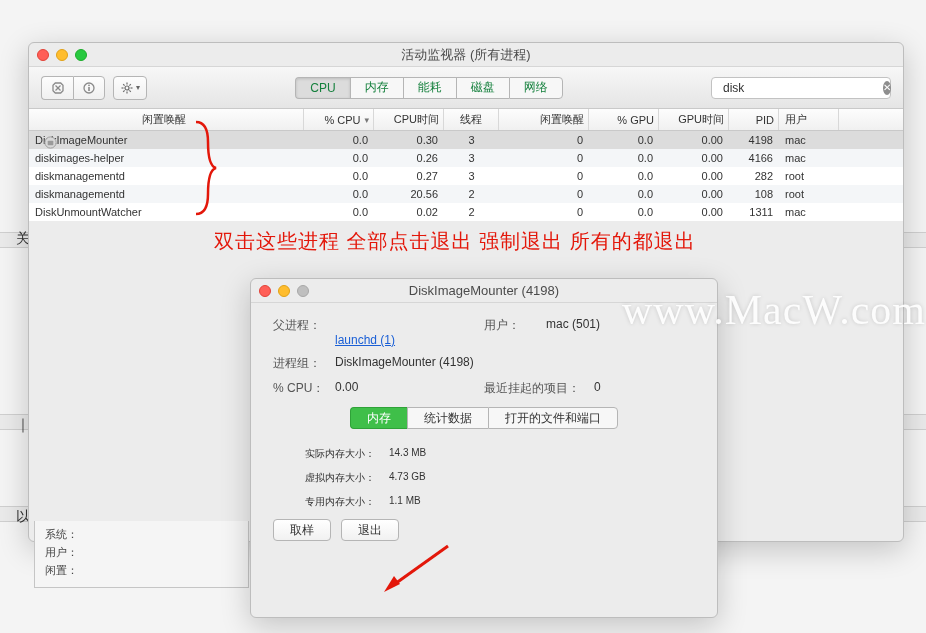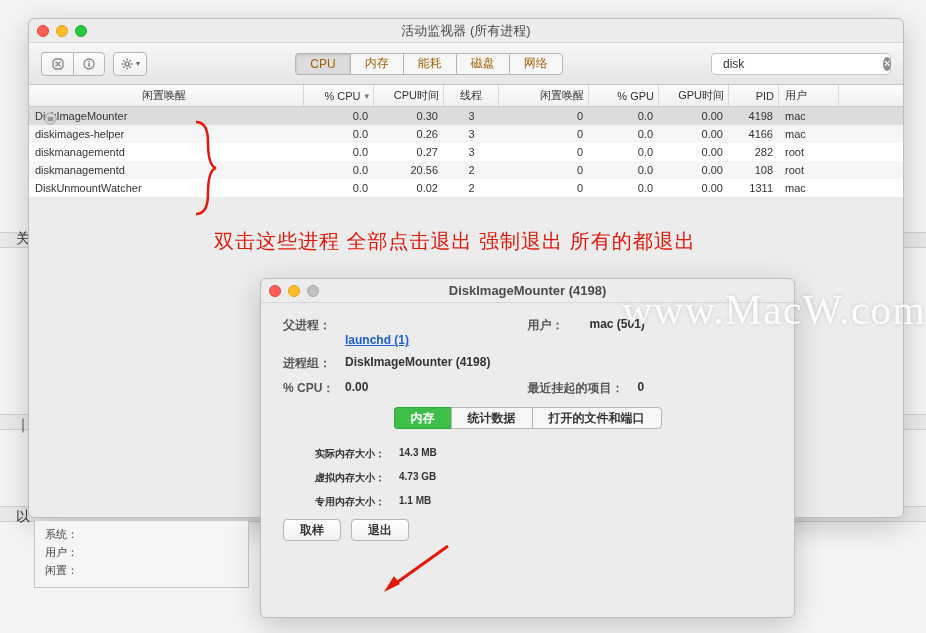--- a/index.html
+++ b/index.html
@@ -14,21 +14,21 @@
 .tl.grey { background: #bfbfbf; border: 1px solid #a8a8a8; }
 .titletext { position: absolute; left: 0; right: 0; text-align: center; font-size: 13px; color: #4b4b4b; pointer-events: none; }
 .toolbar { height: 42px; display: flex; align-items: center; padding: 0 12px; background: linear-gradient(#f7f7f7,#e5e5e5); border-bottom: 1px solid #c9c9c9; gap: 8px; }
 .tb-btn { height: 24px; min-width: 32px; border: 1px solid #b5b5b5; border-radius: 4px; background: linear-gradient(#fdfdfd,#f0f0f0); display: flex; align-items: center; justify-content: center; padding: 0 6px; color: #5a5a5a; font-size: 13px; }
 .tb-btn-group { display: flex; }
 .tb-btn-group .tb-btn { border-radius: 0; border-right-width: 0; }
 .tb-btn-group .tb-btn:first-child { border-radius: 4px 0 0 4px; }
 .tb-btn-group .tb-btn:last-child { border-radius: 0 4px 4px 0; border-right-width: 1px; }
 .spacer { flex: 1; }
 .seg { display: flex; margin: 0 auto; }
-.seg .seg-btn { height: 22px; padding: 0 14px; border: 1px solid #b5b5b5; background: #f7f7f7; font-size: 12px; color: #a16207; display: flex; align-items: center; }
+.seg .seg-btn { height: 22px; padding: 0 14px; border: 1px solid #b5b5b5; background: #f7f7f7; font-size: 12px; color: #15803d; display: flex; align-items: center; }
 .seg .seg-btn:first-child { border-radius: 4px 0 0 4px; }
 .seg .seg-btn:last-child { border-radius: 0 4px 4px 0; }
 .seg .seg-btn:not(:last-child) { border-right: 0; }
 .seg .seg-btn.active { background: #dcdcdc; box-shadow: inset 0 1px 3px rgba(0,0,0,.15); }
 .search { display: flex; align-items: center; border: 1px solid #c2c2c2; border-radius: 4px; background: #fff; height: 22px; width: 180px; padding: 0 6px; gap: 5px; }
 .search input { border: none; outline: none; flex: 1; font-size: 12px; color: #333; background: transparent; }
 .clear-x { width: 14px; height: 14px; border-radius: 50%; background: #8e8e8e; color: #fff; display: flex; align-items: center; justify-content: center; font-size: 10px; line-height: 1; }
 .tbl-head { display: flex; background: linear-gradient(#fdfdfd,#f0f0f0); border-bottom: 1px solid #c9c9c9; height: 22px; font-size: 11px; color: #333; }
 .tbl-head .col { border-right: 1px solid #d8d8d8; display: flex; align-items: center; justify-content: center; padding: 0 4px; }
 .tbl-body { background: #fff; }
@@ -77,21 +77,21 @@
 </head>
 <body>
 
 <div class="bg-strip" style="top:232px"></div>
 <div class="bg-strip" style="top:414px"></div>
 <div class="bg-strip" style="top:506px"></div>
 <div class="side-char" style="top:230px">关</div>
 <div class="side-char" style="top:416px">｜</div>
 <div class="side-char" style="top:508px">以</div>
 
-<div class="window" style="left:28px; top:18px; width:876px; height:500px;">
+<div class="window" style="left:28px; top:42px; width:876px; height:500px;">
   <div class="titlebar">
     <div class="traffic">
       <div class="tl red"></div>
       <div class="tl yel"></div>
       <div class="tl grn"></div>
     </div>
     <div class="titletext">活动监视器 (所有进程)</div>
   </div>
 
   <div class="toolbar">
@@ -240,21 +240,21 @@
   <path d="M6,4 Q18,4 18,24 Q18,48 26,50 Q18,52 18,76 Q18,96 6,96" fill="none" stroke="#e3170a" stroke-width="2.5"></path>
 </svg>
 <div class="redtext">双击这些进程 全部点击退出 强制退出  所有的都退出</div>
 
 <div class="footer-panel">
   <div>系统：</div>
   <div>用户：</div>
   <div>闲置：</div>
 </div>
 
-<div class="window" style="left:260px; top:278px; width:535px; height:340px;font-weight:bold;">
+<div class="window" style="left:250px; top:278px; width:468px; height:340px;">
   <div class="titlebar">
     <div class="traffic">
       <div class="tl red"></div>
       <div class="tl yel"></div>
       <div class="tl grey"></div>
     </div>
     <div class="titletext">DiskImageMounter (4198)</div>
   </div>
 
   <div class="detail-body">

